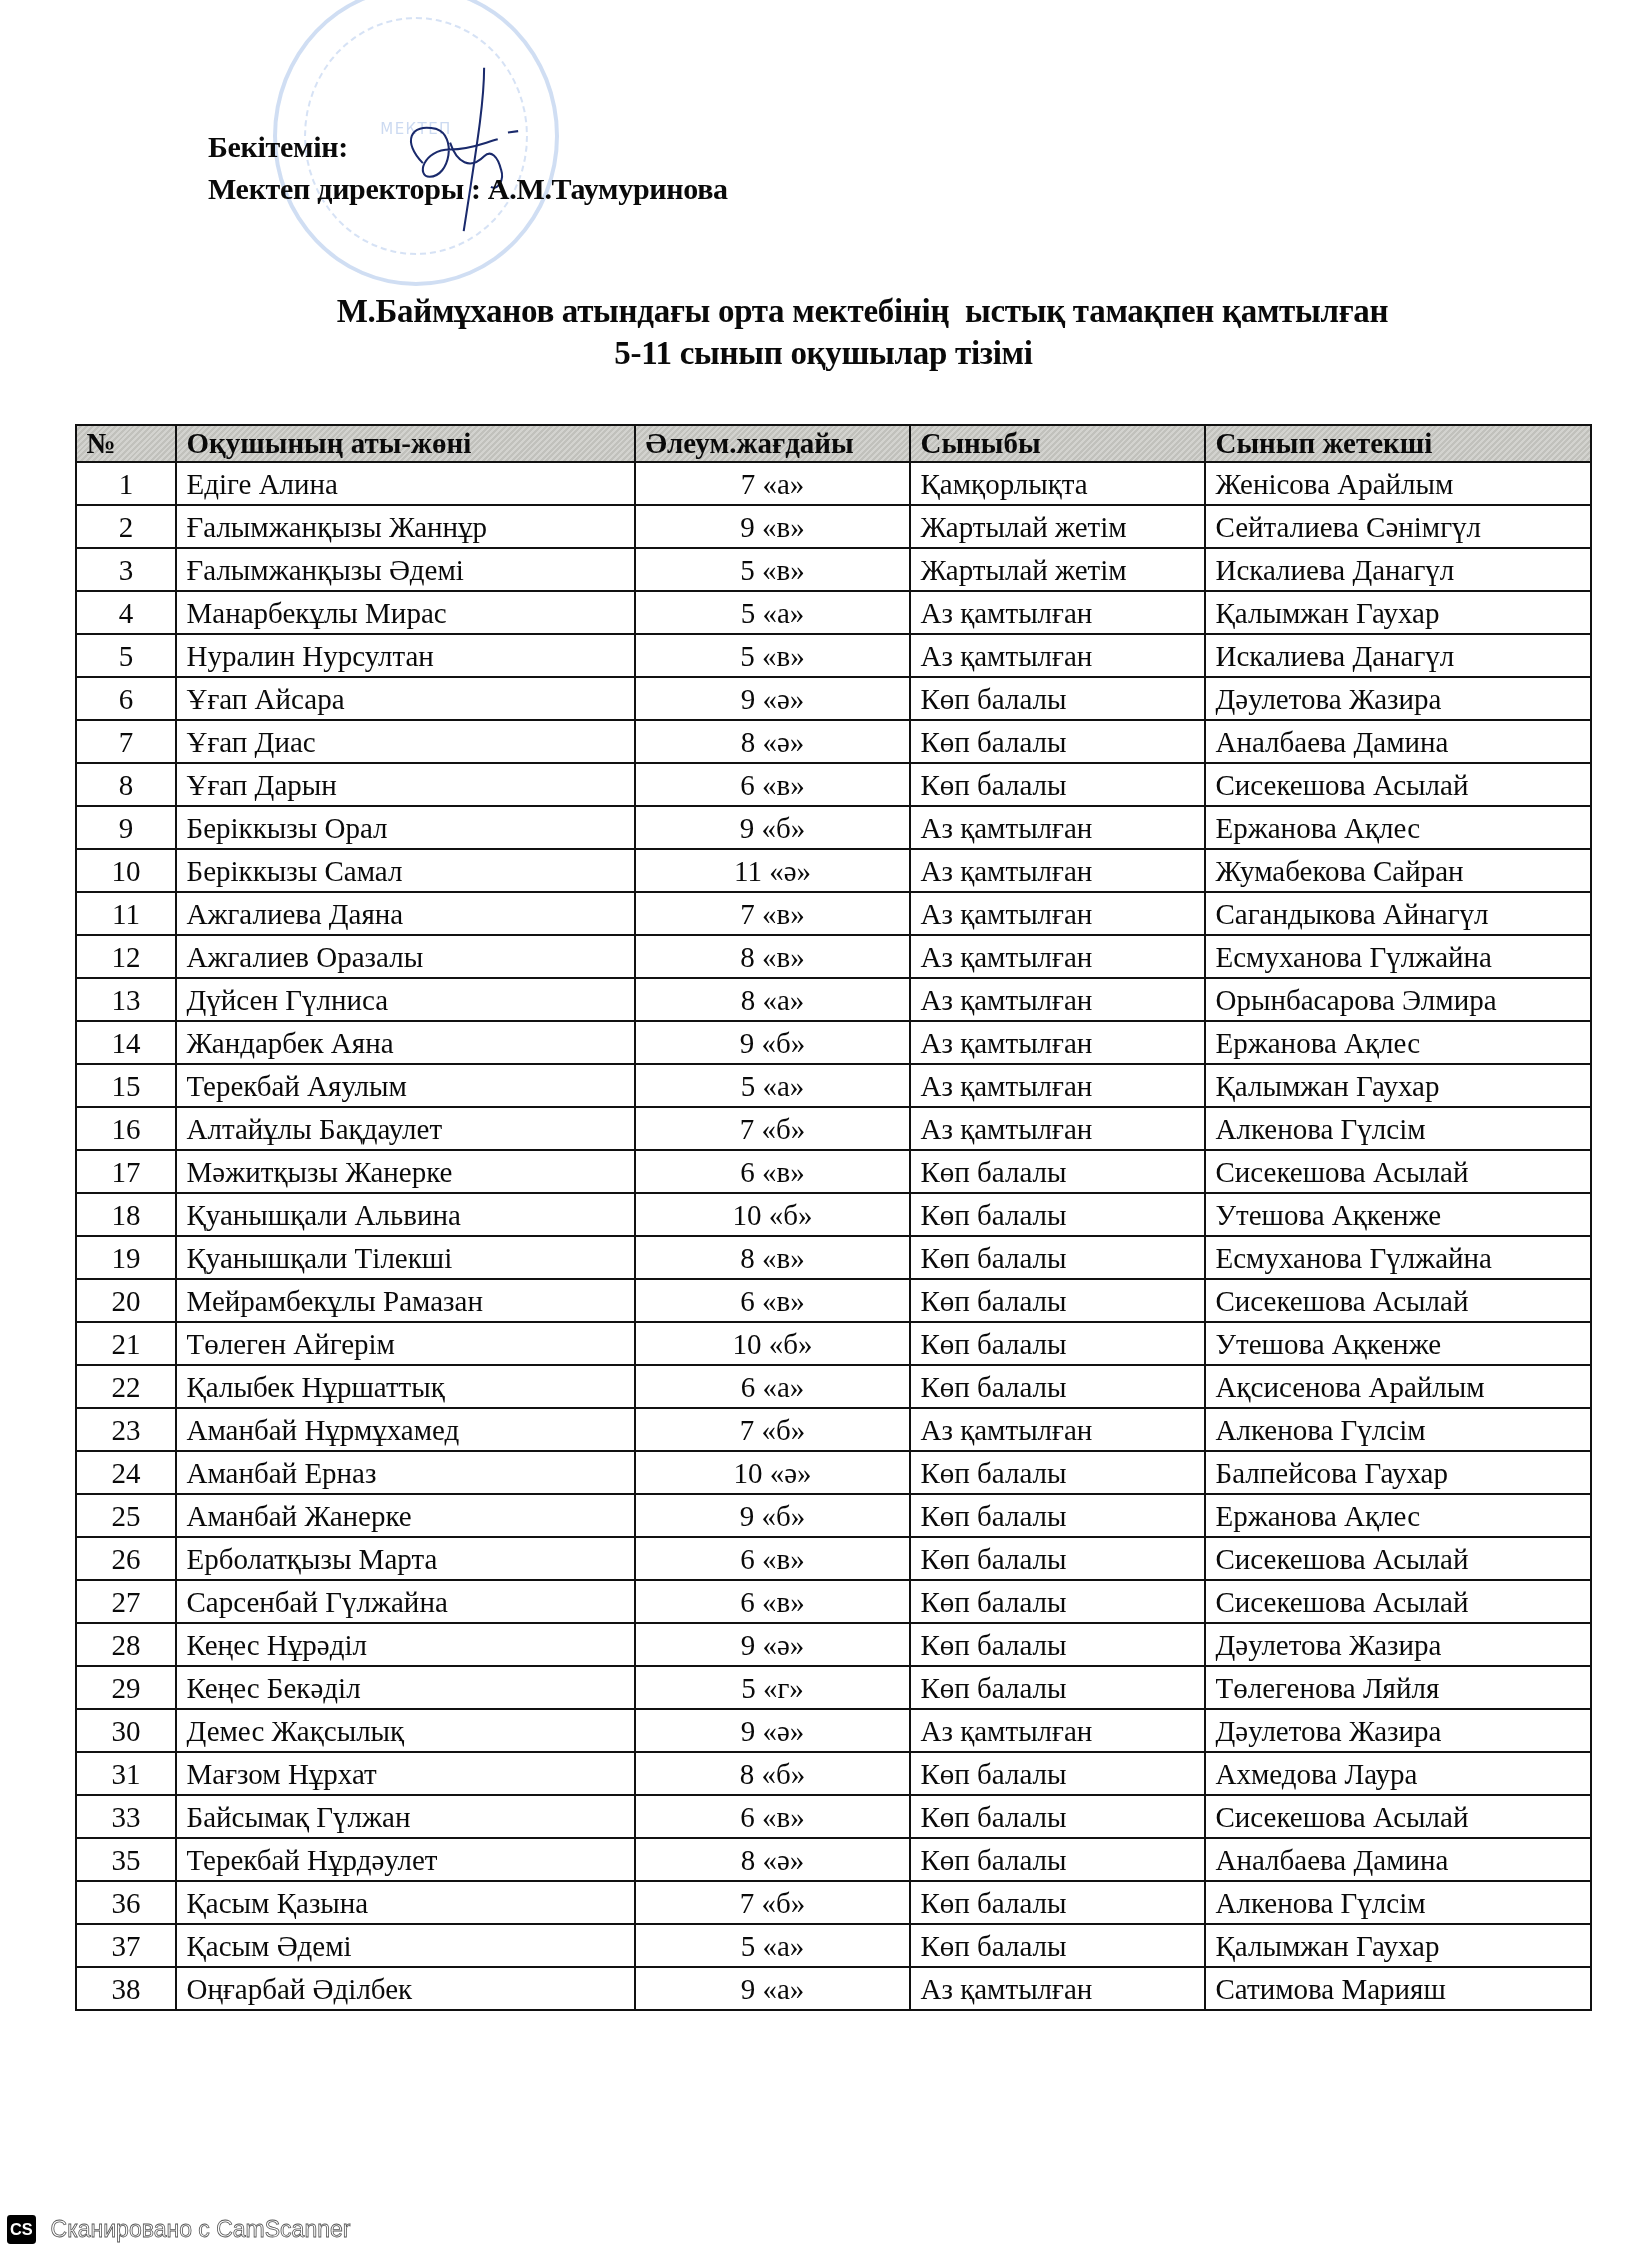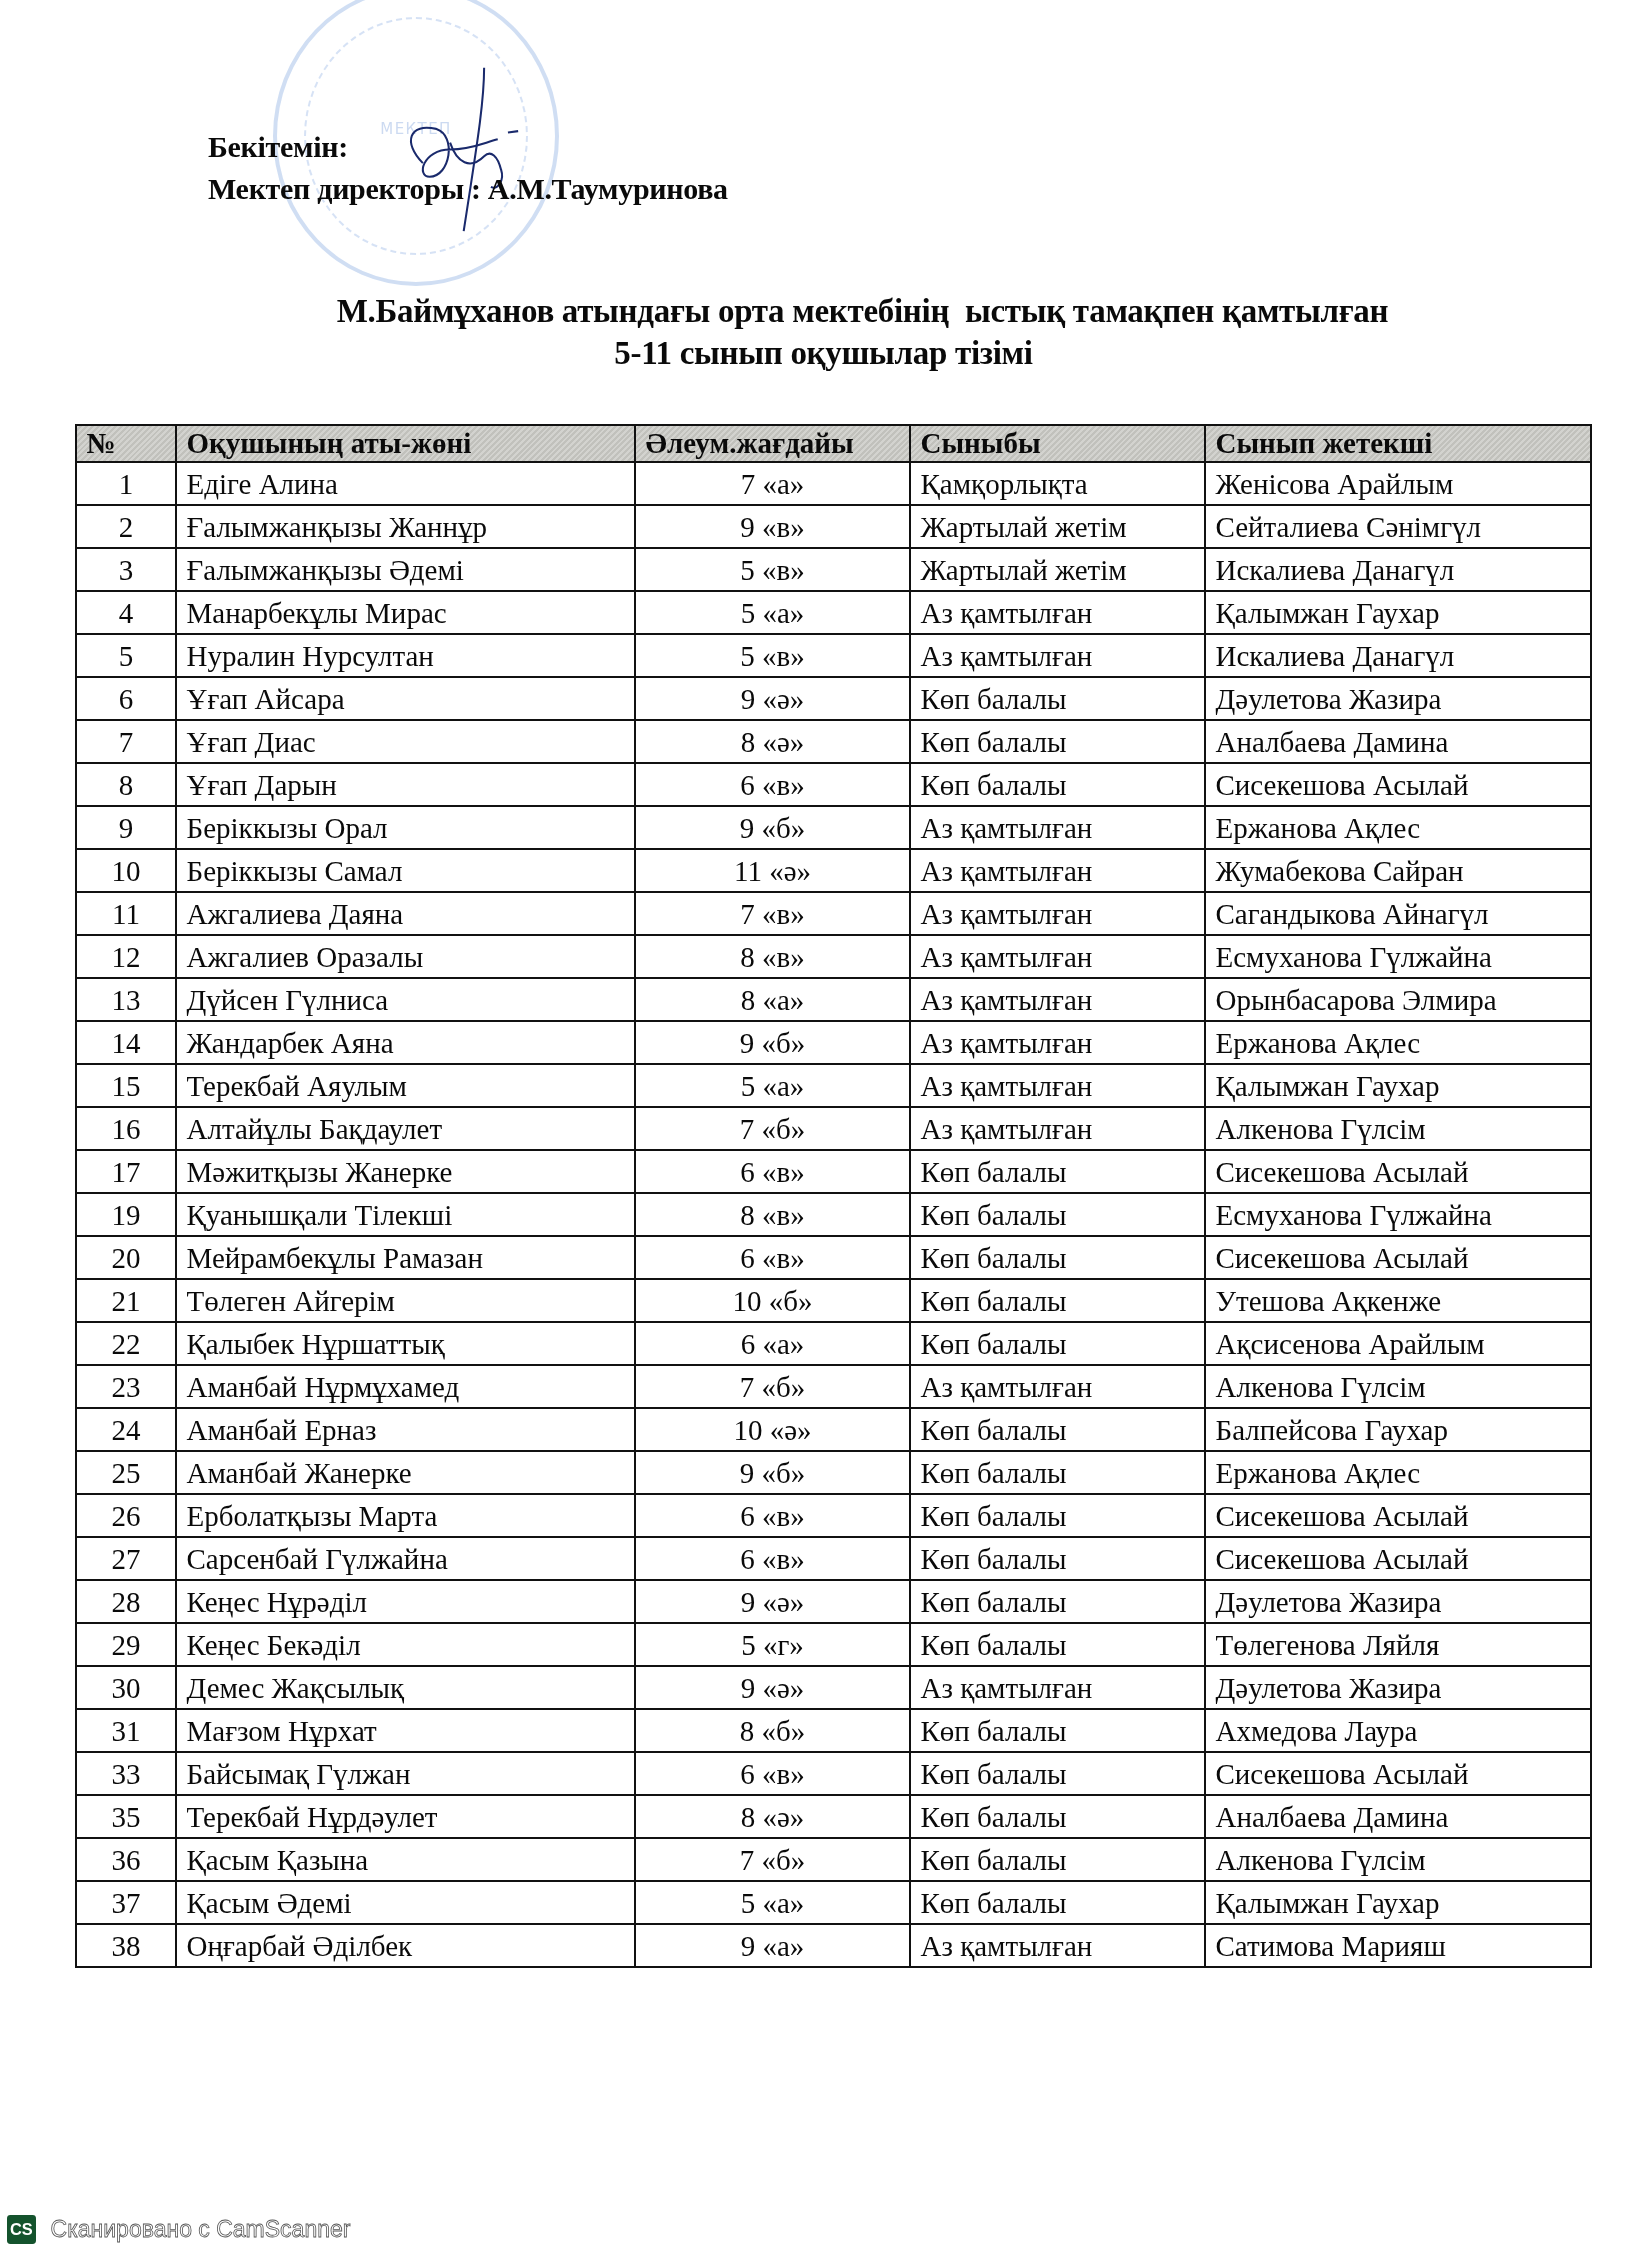--- a/index.html
+++ b/index.html
@@ -115,21 +115,21 @@
     position: absolute;
     left: 6.8px;
     top: 2215px;
     display: flex;
     align-items: center;
     gap: 6.8px;
   }
   .cs-logo {
     width: 29px;
     height: 29px;
-    background: #14532d;
+    background: #000000;
     border-radius: 3.4px;
     color: #ffffff;
     font-family: "Liberation Sans", sans-serif;
     font-weight: bold;
     font-size: 16.4px;
     display: flex;
     align-items: center;
     justify-content: center;
   }
   .cs-text {
@@ -295,20 +295,27 @@
         <td>Алкенова Гүлсім</td>
       </tr>
       <tr>
         <td class="c-num">17</td>
         <td>Мәжитқызы Жанерке</td>
         <td class="c-class">6 «в»</td>
         <td>Көп балалы</td>
         <td>Сисекешова Асылай</td>
       </tr>
       <tr>
+        <td class="c-num">18</td>
+        <td>Қуанышқали Альвина</td>
+        <td class="c-class">10 «б»</td>
+        <td>Көп балалы</td>
+        <td>Утешова Ақкенже</td>
+      </tr>
+      <tr>
         <td class="c-num">19</td>
         <td>Қуанышқали Тілекші</td>
         <td class="c-class">8 «в»</td>
         <td>Көп балалы</td>
         <td>Есмуханова Гүлжайна</td>
       </tr>
       <tr>
         <td class="c-num">20</td>
         <td>Мейрамбекұлы Рамазан</td>
         <td class="c-class">6 «в»</td>

